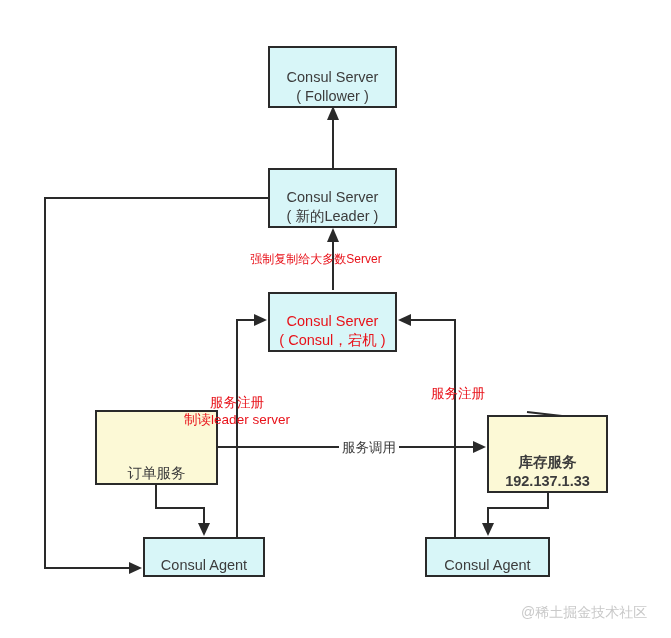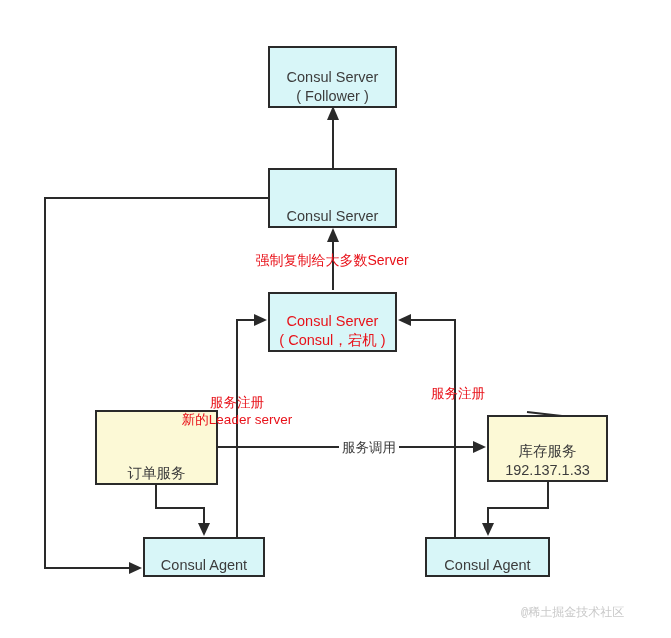--- a/index.html
+++ b/index.html
@@ -41,23 +41,22 @@
     font-size:13.5px;
     background:#ffffff;
     padding:0 3px;
     transform:translateX(-50%);
     white-space:nowrap;
     margin-left:32px;
   }
   .watermark{
     position:absolute;
     color:#c9c9c9;
-    font-size:12px;
+    font-size:14px;
     white-space:nowrap;
-    font-family:Liberation Mono, monospace;
   }
 </style>
 </head>
 <body>
 
 <div id="canvas">
 
   <svg id="wires" viewBox="0 0 671 638" xmlns="http://www.w3.org/2000/svg">
     <g stroke="#2a2a2a" stroke-width="2" fill="none">
 
@@ -91,52 +90,53 @@
     </g>
   </svg>
 
   <div class="node cyan" style="left:268px;top:46px;width:129px;height:62px;">
     <span class="ln">Consul Server</span>
     <span class="ln">( Follower )</span>
   </div>
 
   <div class="node cyan" style="left:268px;top:168px;width:129px;height:60px;">
     <span class="ln">Consul Server</span>
+    <span class="ln">( 新的Leader )</span>
   </div>
 
   <div class="node cyan" style="left:268px;top:292px;width:129px;height:60px;">
     <span class="ln red-node-line">Consul Server</span>
     <span class="ln red-node-line">( Consul，宕机 )</span>
   </div>
 
   <div class="node yellow" style="left:95px;top:410px;width:123px;height:75px;">
     <span class="ln">订单服务</span>
   </div>
 
-  <div class="node yellow" style="left:487px;top:415px;width:121px;height:67px;">
+  <div class="node yellow" style="left:487px;top:415px;width:121px;height:78px;font-weight:bold;">
     <span class="ln">库存服务</span>
     <span class="ln">192.137.1.33</span>
   </div>
 
   <div class="node cyan" style="left:143px;top:537px;width:122px;height:40px;">
     <span class="ln">Consul Agent</span>
   </div>
 
   <div class="node cyan" style="left:425px;top:537px;width:125px;height:40px;">
     <span class="ln">Consul Agent</span>
   </div>
 
-  <div class="lbl center" style="left:332px;top:252px;font-size:14px;">
+  <div class="lbl center" style="left:316px;top:252px;font-size:12px;">
     <span>强制复制给大多数Server</span>
   </div>
 
 
   <div class="lbl center" style="left:237px;top:395px;">
     <div>服务注册</div>
-    <div>新的Leader server</div>
+    <div>制读leader server</div>
   </div>
 
   <div class="lbl center" style="left:458px;top:386px;">
     <div>服务注册</div>
   </div>
 
   <div class="lbl-dark" style="left:337px;top:439px;">
     <span>服务调用</span>
   </div>
 

